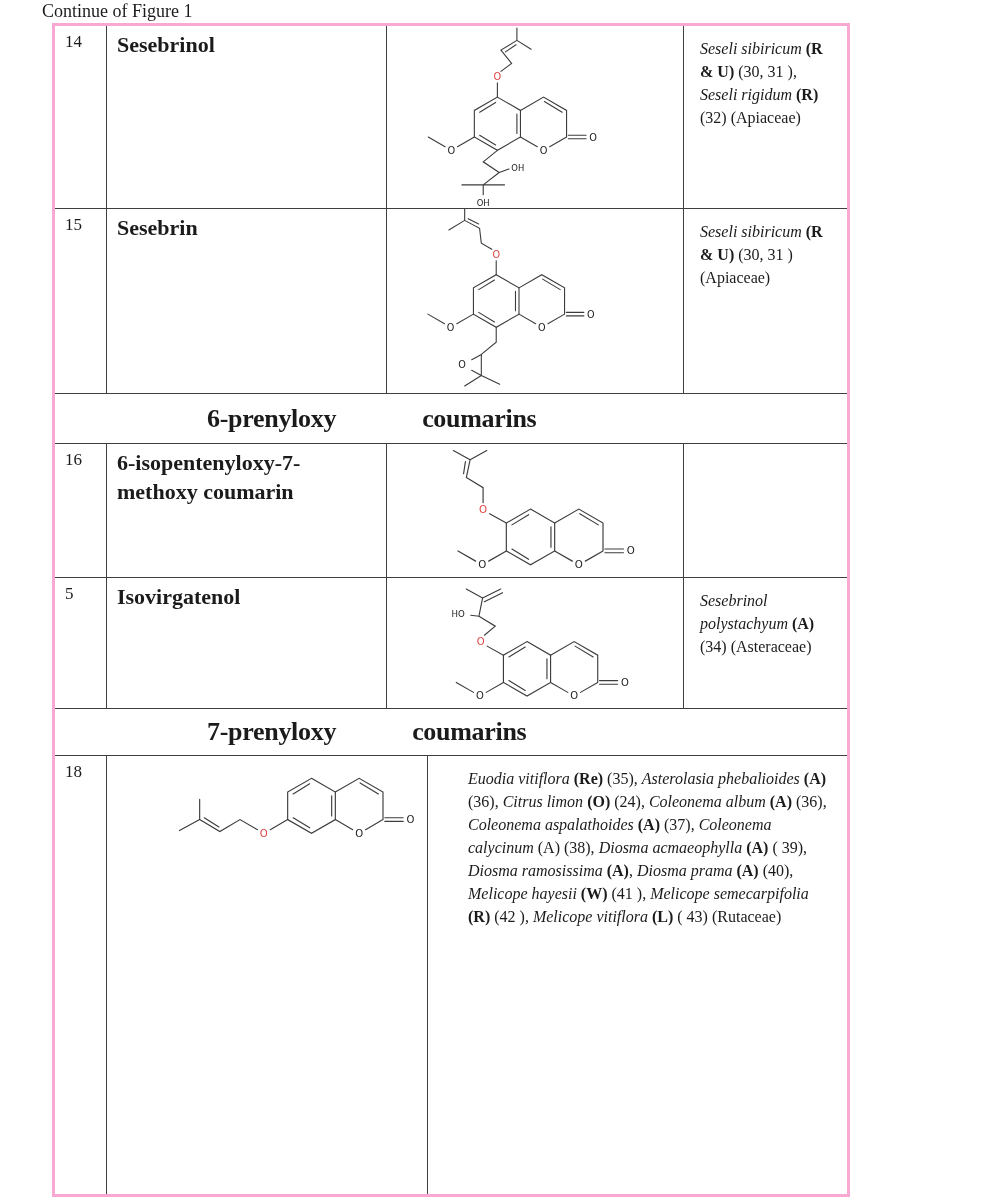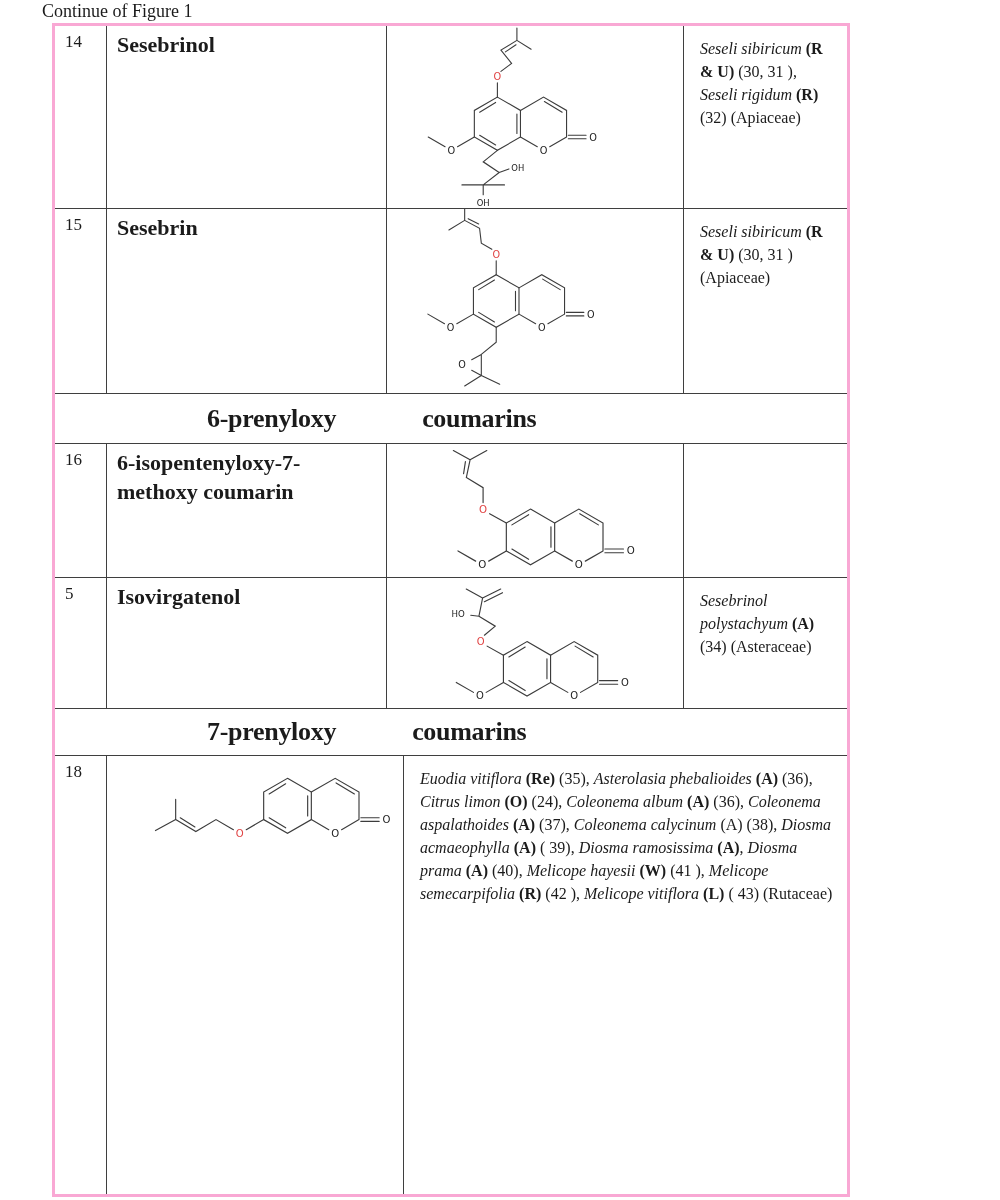--- a/index.html
+++ b/index.html
@@ -132,21 +132,21 @@
   </svg>
 </div>
       <div class="cell c-src">
         <div class="src-para"><i>Sesebrinol polystachyum </i><b>(A)</b><span> (34) (Asteraceae)</span></div>
       </div>
     </div>
     <div class="row sec" style="height: 47px;">
       <span class="sec-left">7-prenyloxy</span>
       <span class="sec-right">coumarins</span>
     </div>
-    <div class="row" style="height: 438px;">
+    <div class="row" style="height: 438px; gap: 24px;">
       <div class="cell c-num">18</div>
       <div class="cell c-struct">
   <svg style="top:4px" width="287" height="88" viewBox="0 0 312 96">
     <g stroke="#3c3c3c" stroke-width="1.25" fill="none" stroke-linecap="round">
       <path d="M192 20 L218 35 L218 65 L192 80 L166 65 L166 35 Z"></path>
       <path d="M172 37 L190 26 M172 63 L190 74 M214 39 L214 61"></path>
       <path d="M218 35 L244 20 L270 35 L270 65 M245 25 L265 37 M270 65 L251 76 M237 76 L218 65"></path>
       <path d="M272 63 L292 63 M272 67 L292 67"></path>
       <path d="M166 65 L147 76 M133 76 L114 65 L92 78 L70 65 M91 73 L75 63 M70 65 L70 43 M70 65 L48 77"></path>
     </g>

